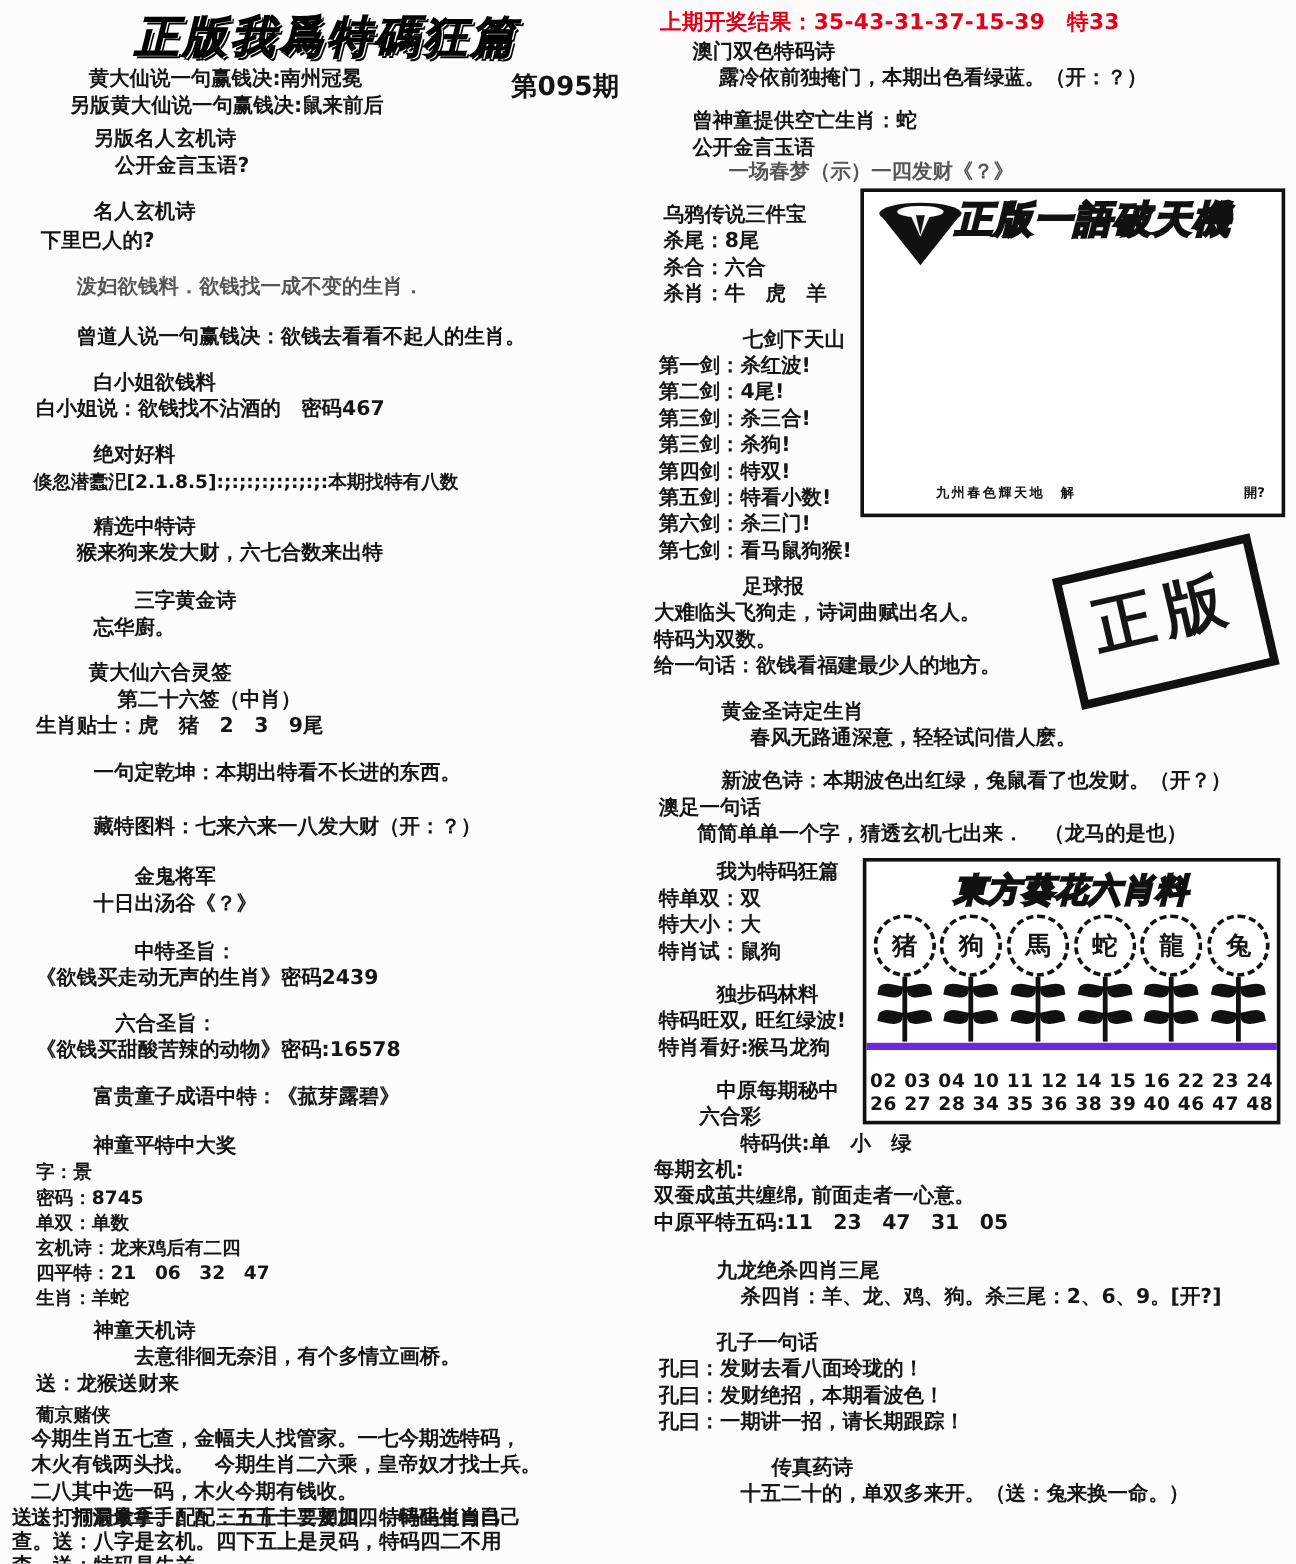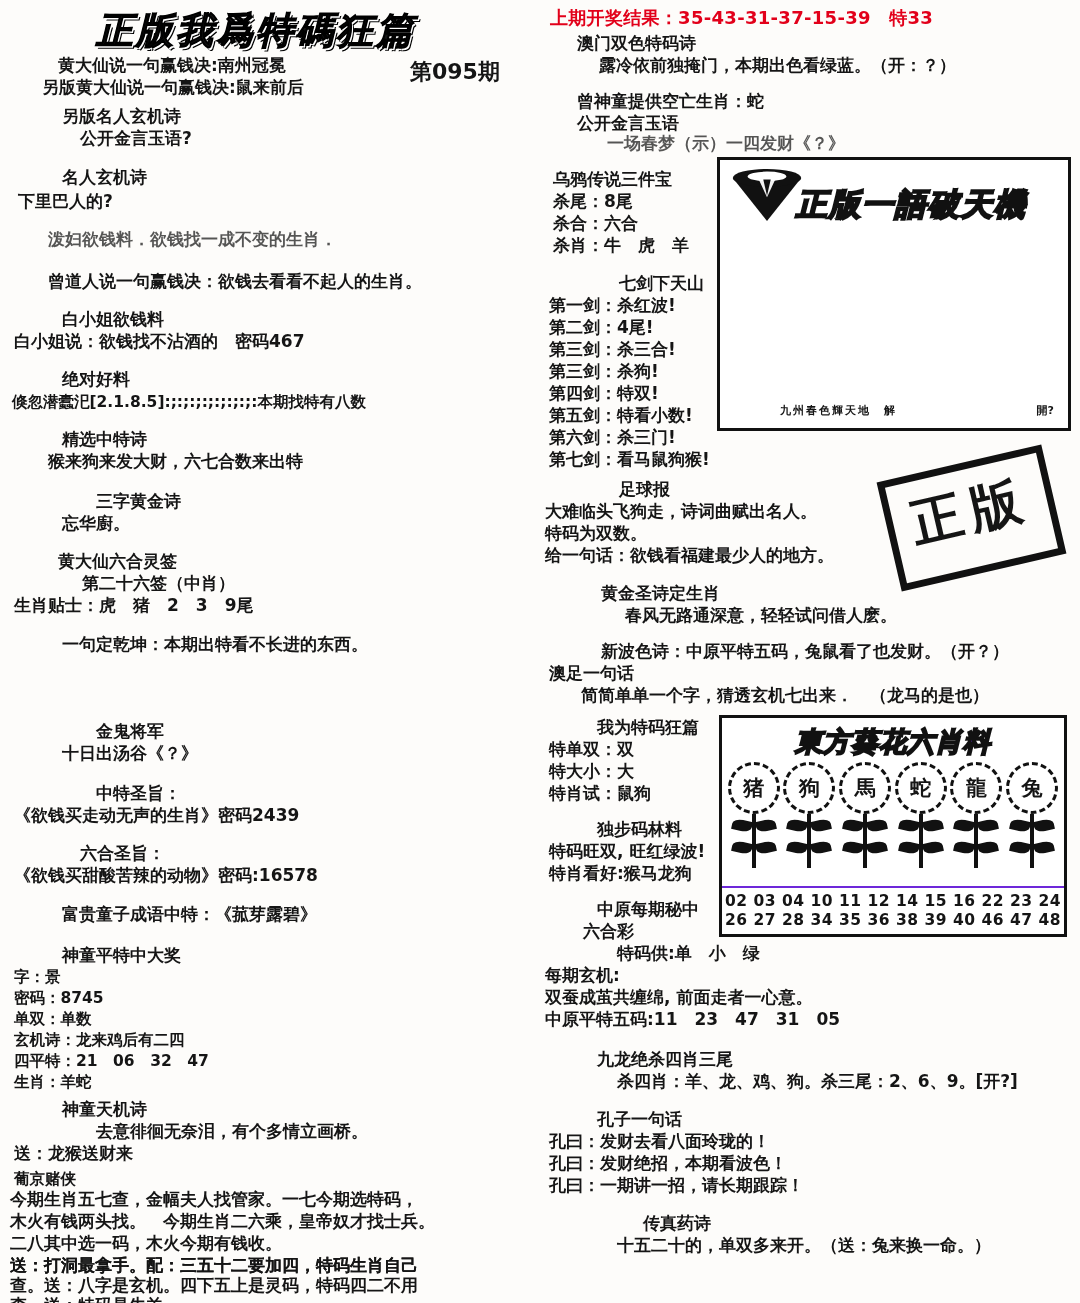--- a/index.html
+++ b/index.html
@@ -5,21 +5,21 @@
   html,body{margin:0;padding:0;}
   body{
     width:1080px;height:1303px;
     background:#fdfcfa;
     font-family:"DejaVu Sans","Liberation Sans",sans-serif;
     color:#151515;
     overflow:hidden;
     position:relative;
   }
   .page{position:relative;width:1080px;height:1303px;}
-  .col-l{position:absolute;left:0;top:0;width:535px;height:1284px;}
+  .col-l{position:absolute;left:16px;top:0;width:535px;height:1284px;}
   .col-r{position:absolute;left:535px;top:0;width:545px;height:1303px;}
 
   
   .masthead{
     position:absolute;left:96px;top:6px;width:400px;
     font-family:"DejaVu Sans","Liberation Sans",sans-serif;
     font-weight:bold;font-size:37px;letter-spacing:3px;
     font-style:italic;
     -webkit-text-stroke:1px #000;
     text-shadow:1.5px 1.5px 0 #fff, 2.5px 2.5px 0 #000;
@@ -60,21 +60,21 @@
     letter-spacing:0.3px;
   }
 
   
   .boxDia{
     position:absolute;left:182px;top:157px;width:348px;height:268px;
     border:3px solid #111;background:#fff;
   }
   .dia-logo{position:absolute;left:8px;top:6px;width:78px;height:58px;}
   .dia-ttl{
-    position:absolute;left:76px;top:24px;
+    position:absolute;left:76px;top:2px;
     font-size:31px;font-weight:bold;font-style:italic;letter-spacing:2px;
     color:#fff;-webkit-text-stroke:2.2px #111;
     text-shadow:0 0 0 #fff;
     white-space:nowrap;
   }
   .dia-ft{position:absolute;left:60px;bottom:10px;font-size:11px;font-weight:bold;letter-spacing:2px;}
   .dia-ft2{position:absolute;right:14px;bottom:10px;font-size:11px;font-weight:bold;}
 
   
   .stamp{
@@ -111,21 +111,21 @@
     font-size:21px;font-weight:bold;background:#fff;
   }
   .flower .stem{width:4px;height:54px;background:#111;margin:0 auto;position:relative;}
   .flower .lf{position:absolute;width:20px;height:11px;background:#111;border-radius:50% 0 50% 0;}
   .flower .lf.l1{left:-20px;top:6px;transform:rotate(12deg);}
   .flower .lf.r1{left:4px;top:6px;border-radius:0 50% 0 50%;transform:rotate(-12deg);}
   .flower .lf.l2{left:-20px;top:28px;transform:rotate(12deg);}
   .flower .lf.r2{left:4px;top:28px;border-radius:0 50% 0 50%;transform:rotate(-12deg);}
   .sun-nums{
     position:absolute;left:0;right:0;bottom:4px;
-    border-top:2px solid #6d28d9;padding-top:4px;
+    border-top:6px solid #6d28d9;padding-top:17px;
   }
   .sun-nums .nrow{
     display:flex;justify-content:space-around;
     font-size:15.5px;font-weight:bold;letter-spacing:0.5px;line-height:19px;
     font-family:"DejaVu Sans","Liberation Sans",sans-serif;
   }
 </style>
 </head>
 <body>
 
@@ -160,20 +160,21 @@
 
     <div class="t" style="left:96px;top:490px;">三字黄金诗</div>
     <div class="t" style="left:62px;top:512px;">忘华廚。</div>
 
     <div class="t" style="left:58px;top:550px;">黄大仙六合灵签</div>
     <div class="t" style="left:82px;top:572px;">第二十六签（中肖）</div>
     <div class="t" style="left:14px;top:594px;">生肖贴士：虎　猪　2　3　9尾</div>
 
     <div class="t" style="left:62px;top:633px;">一句定乾坤：本期出特看不长进的东西。</div>
 
+    <div class="t" style="left:62px;top:678px;">藏特图料：七来六来一八发大财（开：？）</div>
 
     <div class="t" style="left:96px;top:720px;">金鬼将军</div>
     <div class="t" style="left:62px;top:742px;">十日出汤谷《？》</div>
 
     <div class="t" style="left:96px;top:782px;">中特圣旨：</div>
     <div class="t" style="left:14px;top:804px;">《欲钱买走动无声的生肖》密码2439</div>
 
     <div class="t" style="left:80px;top:842px;">六合圣旨：</div>
     <div class="t" style="left:14px;top:864px;">《欲钱买甜酸苦辣的动物》密码:16578</div>
 
@@ -249,21 +250,21 @@
     <div class="t" style="left:10px;top:522px;">特码为双数。</div>
     <div class="t" style="left:10px;top:544px;">给一句话：欲钱看福建最少人的地方。</div>
 
     <div class="stamp">
       <span>正版</span>
     </div>
 
     <div class="t" style="left:66px;top:582px;">黄金圣诗定生肖</div>
     <div class="t" style="left:90px;top:604px;">春风无路通深意，轻轻试问借人麽。</div>
 
-    <div class="t" style="left:66px;top:640px;">新波色诗：中原平特五码，兔鼠看了也发财。（开？）</div>
+    <div class="t" style="left:66px;top:640px;">新波色诗：本期波色出红绿，兔鼠看了也发财。（开？）</div>
     <div class="t" style="left:14px;top:662px;">澳足一句话</div>
     <div class="t" style="left:46px;top:684px;">简简单单一个字，猜透玄机七出来．　（龙马的是也）</div>
 
     <div class="t" style="left:62px;top:716px;">我为特码狂篇</div>
     <div class="t" style="left:14px;top:738px;">特单双：双</div>
     <div class="t" style="left:14px;top:760px;">特大小：大</div>
     <div class="t" style="left:14px;top:782px;">特肖试：鼠狗</div>
 
     <div class="t" style="left:62px;top:818px;">独步码林料</div>
     <div class="t" style="left:14px;top:840px;">特码旺双, 旺红绿波!</div>

